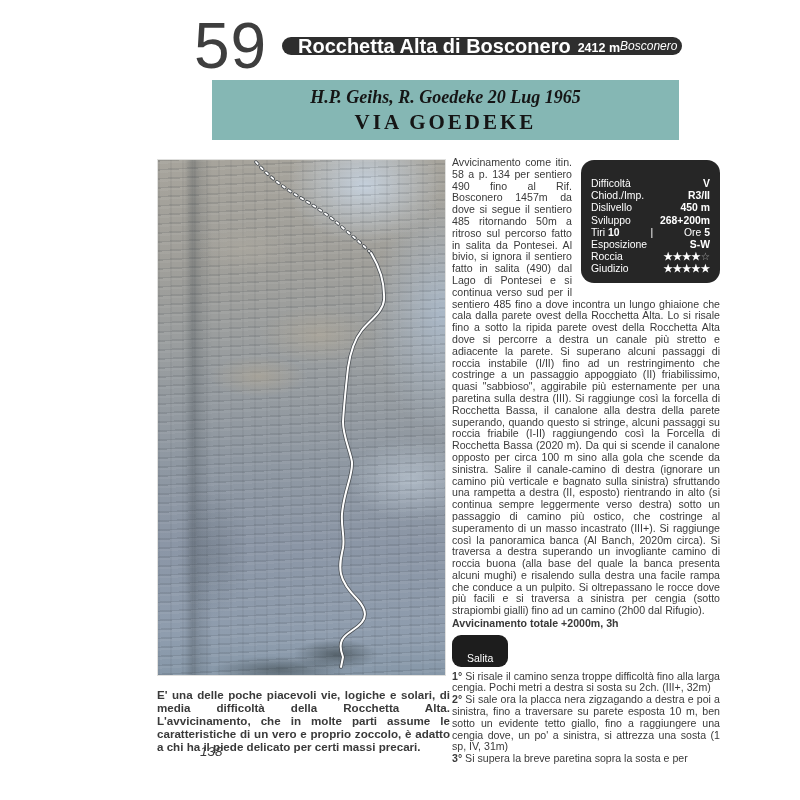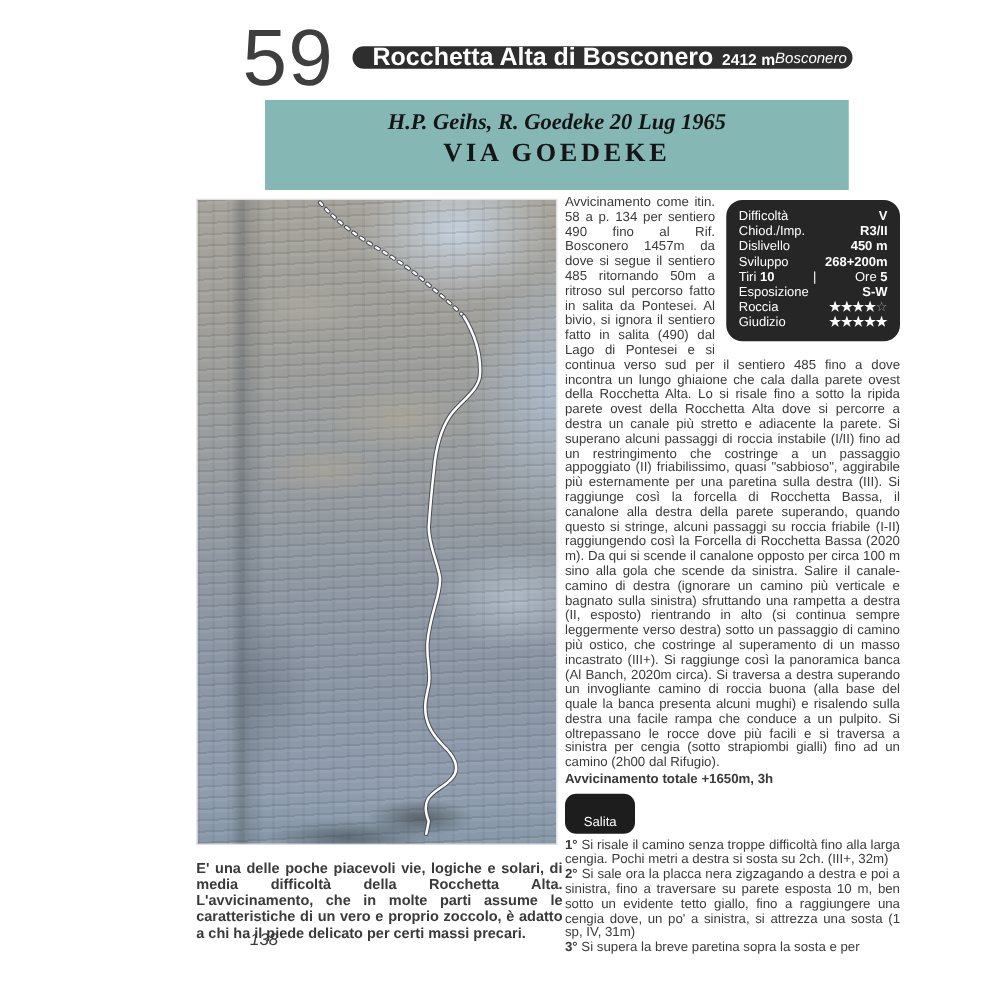--- a/index.html
+++ b/index.html
@@ -16,21 +16,21 @@
   .black-banner {
     position:absolute; left:240px; top:37px; width:400px; height:18px;
     background:#2e2e2e; border-radius:17px;
     display:flex; align-items:center; padding:0 16px; color:#fff;
   }
   .peak-name { font-size:20px; font-weight:bold; white-space:nowrap; }
   .peak-elev { font-size:12.5px; font-weight:bold; margin-left:7px; margin-top:3px; white-space:nowrap; }
   .group-name { font-size:12px; font-style:italic; margin-left:auto; white-space:nowrap; }
 
   .teal-band {
-    position:absolute; left:170px; top:80px; width:467px; height:72px;
+    position:absolute; left:170px; top:80px; width:467px; height:60px;
     background:#85b7b4; text-align:center; color:#151515;
   }
   .first-ascent {
     font-family:"Liberation Serif", serif; font-style:italic; font-weight:bold;
     font-size:18px; margin-top:7px;
   }
   .route-name {
     font-family:"Liberation Serif", serif; font-weight:bold;
     font-size:21px; letter-spacing:3px; margin-top:2px;
   }
@@ -65,21 +65,21 @@
   .photo svg { position:absolute; inset:0; }
 
   
   .right-col {
     position:absolute; left:410px; top:157px; width:268px;
     font-size:10.6px; line-height:11.8px; text-align:justify; color:#3a3a3a;
   }
   .infobox {
     float:right; width:139px; margin:3px 0 12px 9px;
     background:#262626; color:#fff; border-radius:13px;
-    padding:8px 10px 7px 10px; font-size:10.4px; line-height:12.2px;
+    padding:18px 10px 7px 10px; font-size:10.4px; line-height:12.2px;
   }
   .ib-row { display:flex; justify-content:space-between; align-items:baseline; }
   .ib-label { font-weight:normal; }
   .ib-value { font-weight:bold; }
   .star-dim { color:#a9a9a9; font-weight:normal; }
   .approach-total { font-weight:bold; text-align:left; margin-top:1px; }
   .salita-pill {
     display:inline-block; background:#1d1d1d; color:#fff;
     border-radius:9px; padding:18px 15px 2px 15px; font-size:10.5px;
     margin:5px 0 4px 0;
@@ -160,21 +160,21 @@
         <span class="ib-label">Roccia</span>
         <span><span class="ib-value">★★★★</span><span class="star-dim">☆</span></span>
       </div>
       <div class="ib-row">
         <span class="ib-label">Giudizio</span>
         <span class="ib-value">★★★★★</span>
       </div>
     </div>
 
     <p class="approach">Avvicinamento come itin. 58 a p. 134 per sentiero 490 fino al Rif. Bosconero 1457m da dove si segue il sentiero 485 ritornando 50m a ritroso sul percorso fatto in salita da Pontesei. Al bivio, si ignora il sentiero fatto in salita (490) dal Lago di Pontesei e si continua verso sud per il sentiero 485 fino a dove incontra un lungo ghiaione che cala dalla parete ovest della Rocchetta Alta. Lo si risale fino a sotto la ripida parete ovest della Rocchetta Alta dove si percorre a destra un canale più stretto e adiacente la parete. Si superano alcuni passaggi di roccia instabile (I/II) fino ad un restringimento che costringe a un passaggio appoggiato (II) friabilissimo, quasi "sabbioso", aggirabile più esternamente per una paretina sulla destra (III). Si raggiunge così la forcella di Rocchetta Bassa, il canalone alla destra della parete superando, quando questo si stringe, alcuni passaggi su roccia friabile (I-II) raggiungendo così la Forcella di Rocchetta Bassa (2020 m). Da qui si scende il canalone opposto per circa 100 m sino alla gola che scende da sinistra. Salire il canale-camino di destra (ignorare un camino più verticale e bagnato sulla sinistra) sfruttando una rampetta a destra (II, esposto) rientrando in alto (si continua sempre leggermente verso destra) sotto un passaggio di camino più ostico, che costringe al superamento di un masso incastrato (III+). Si raggiunge così la panoramica banca (Al Banch, 2020m circa). Si traversa a destra superando un invogliante camino di roccia buona (alla base del quale la banca presenta alcuni mughi) e risalendo sulla destra una facile rampa che conduce a un pulpito. Si oltrepassano le rocce dove più facili e si traversa a sinistra per cengia (sotto strapiombi gialli) fino ad un camino (2h00 dal Rifugio).</p>
-    <p class="approach-total">Avvicinamento totale +1650m, 3h</p>
+    <p class="approach-total">Avvicinamento totale +2000m, 3h</p>
 
     <div>
       <span class="salita-pill">Salita</span>
     </div>
 
     <p class="pitch"><span class="num">1°</span> <span>Si risale il camino senza troppe difficoltà fino alla larga cengia. Pochi metri a destra si sosta su 2ch. (III+, 32m)</span></p>
     <p class="pitch"><span class="num">2°</span> <span>Si sale ora la placca nera zigzagando a destra e poi a sinistra, fino a traversare su parete esposta 10 m, ben sotto un evidente tetto giallo, fino a raggiungere una cengia dove, un po' a sinistra, si attrezza una sosta (1 sp, IV, 31m)</span></p>
     <p class="pitch"><span class="num">3°</span> <span>Si supera la breve paretina sopra la sosta e per</span></p>
   </div>
 

